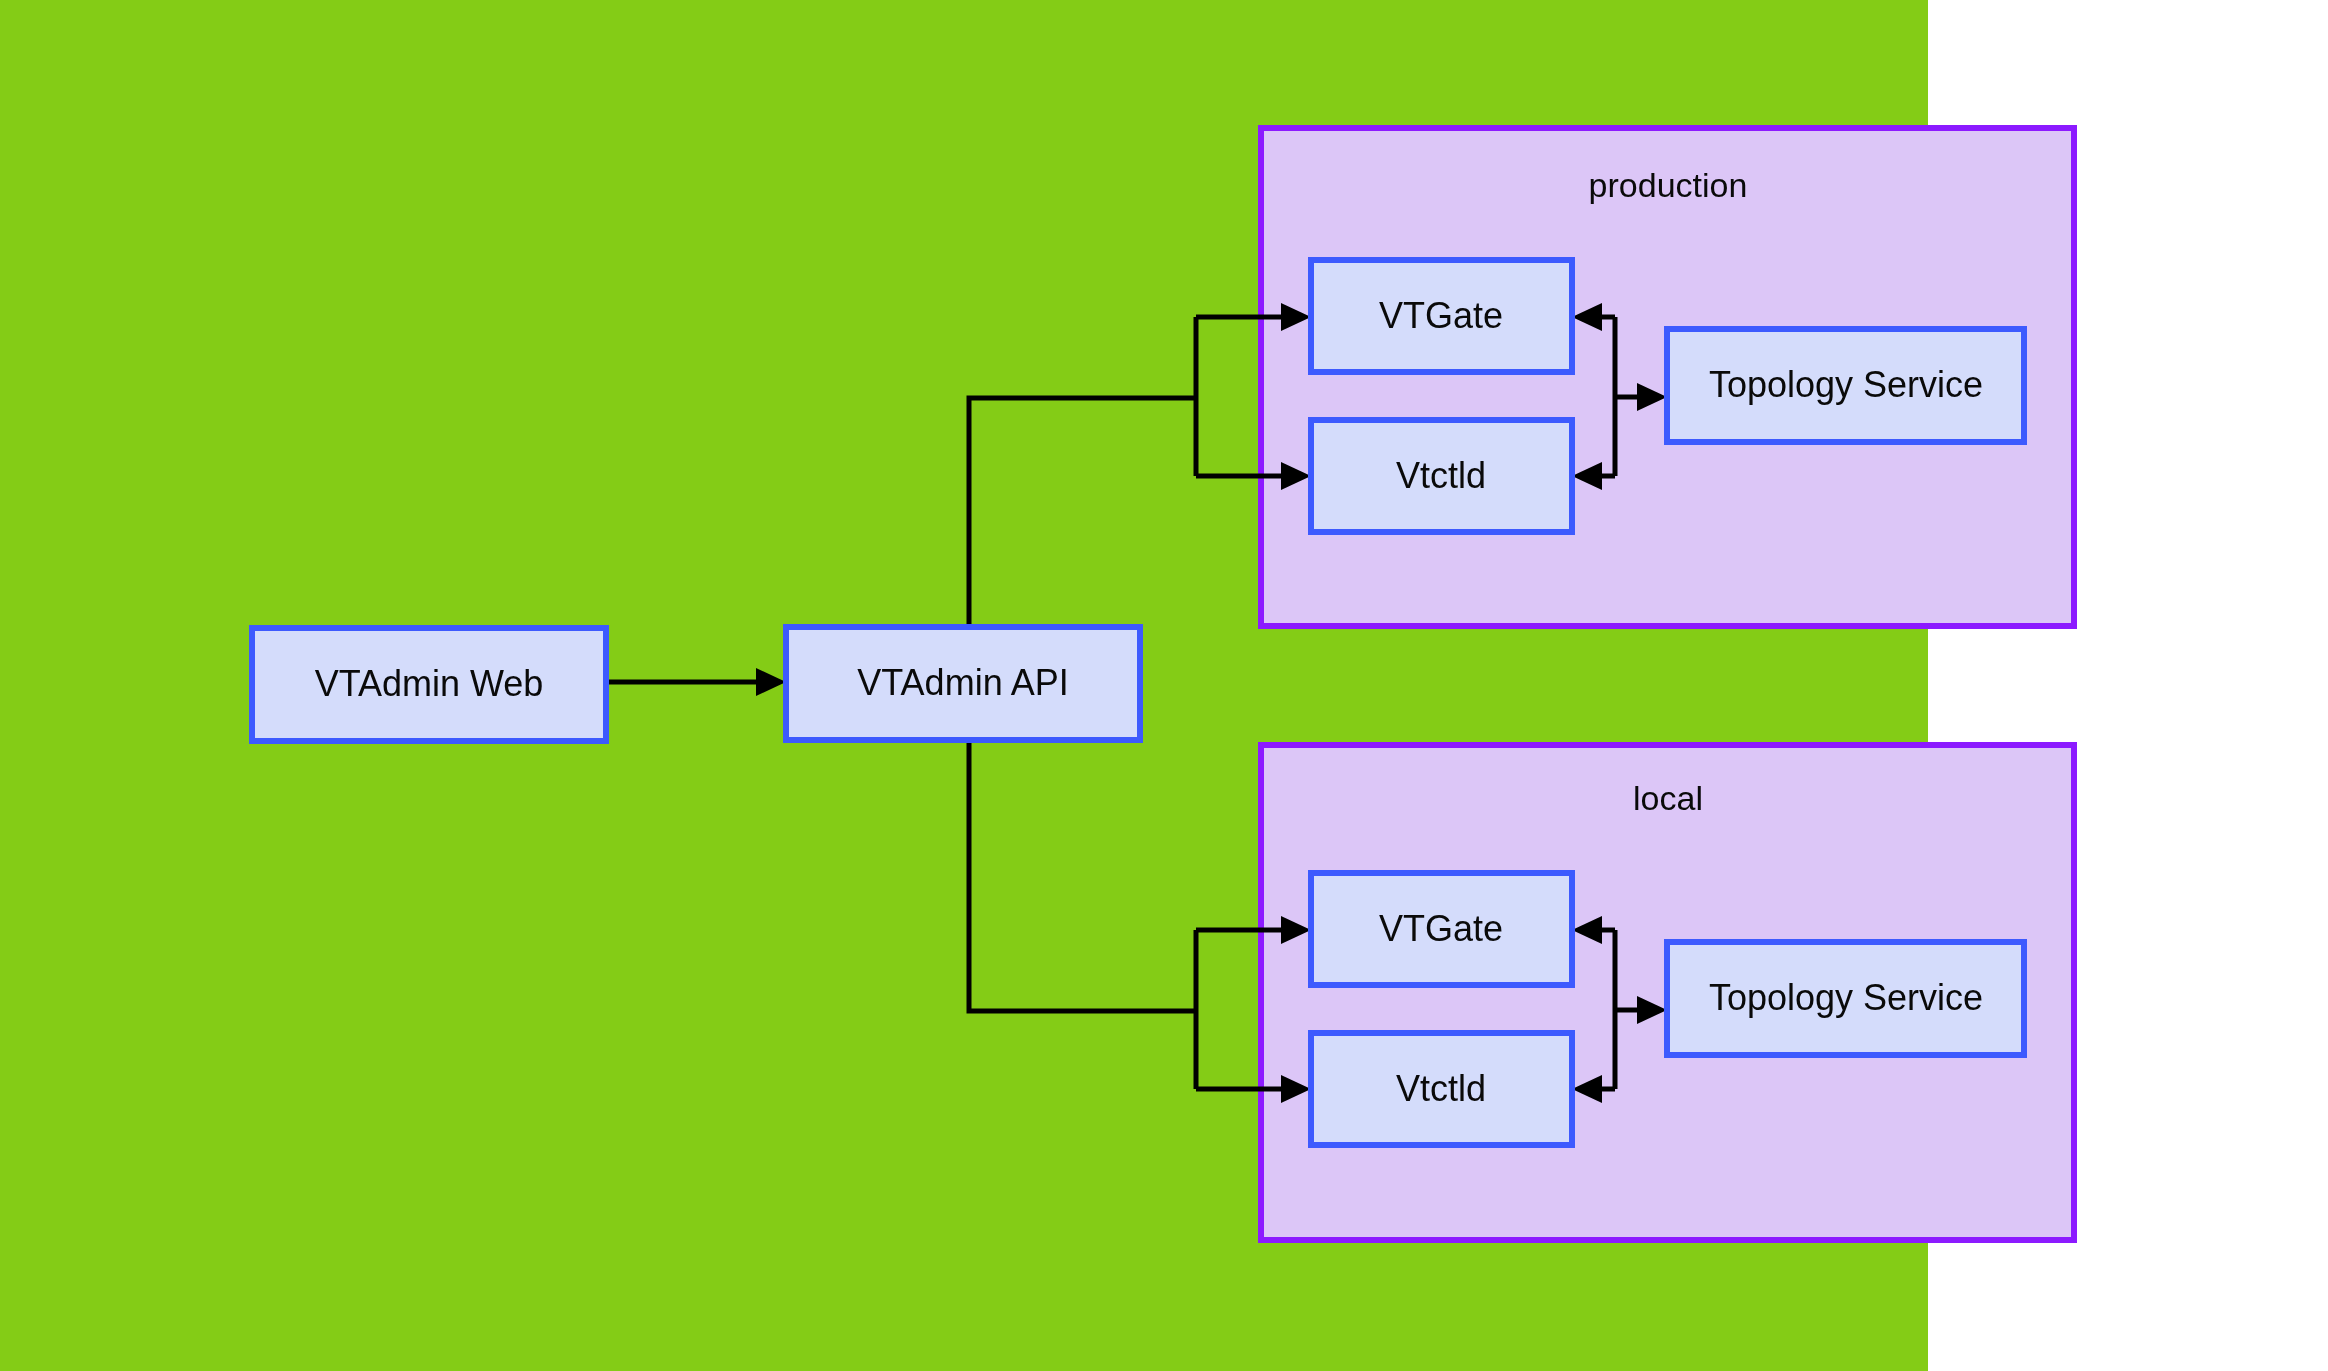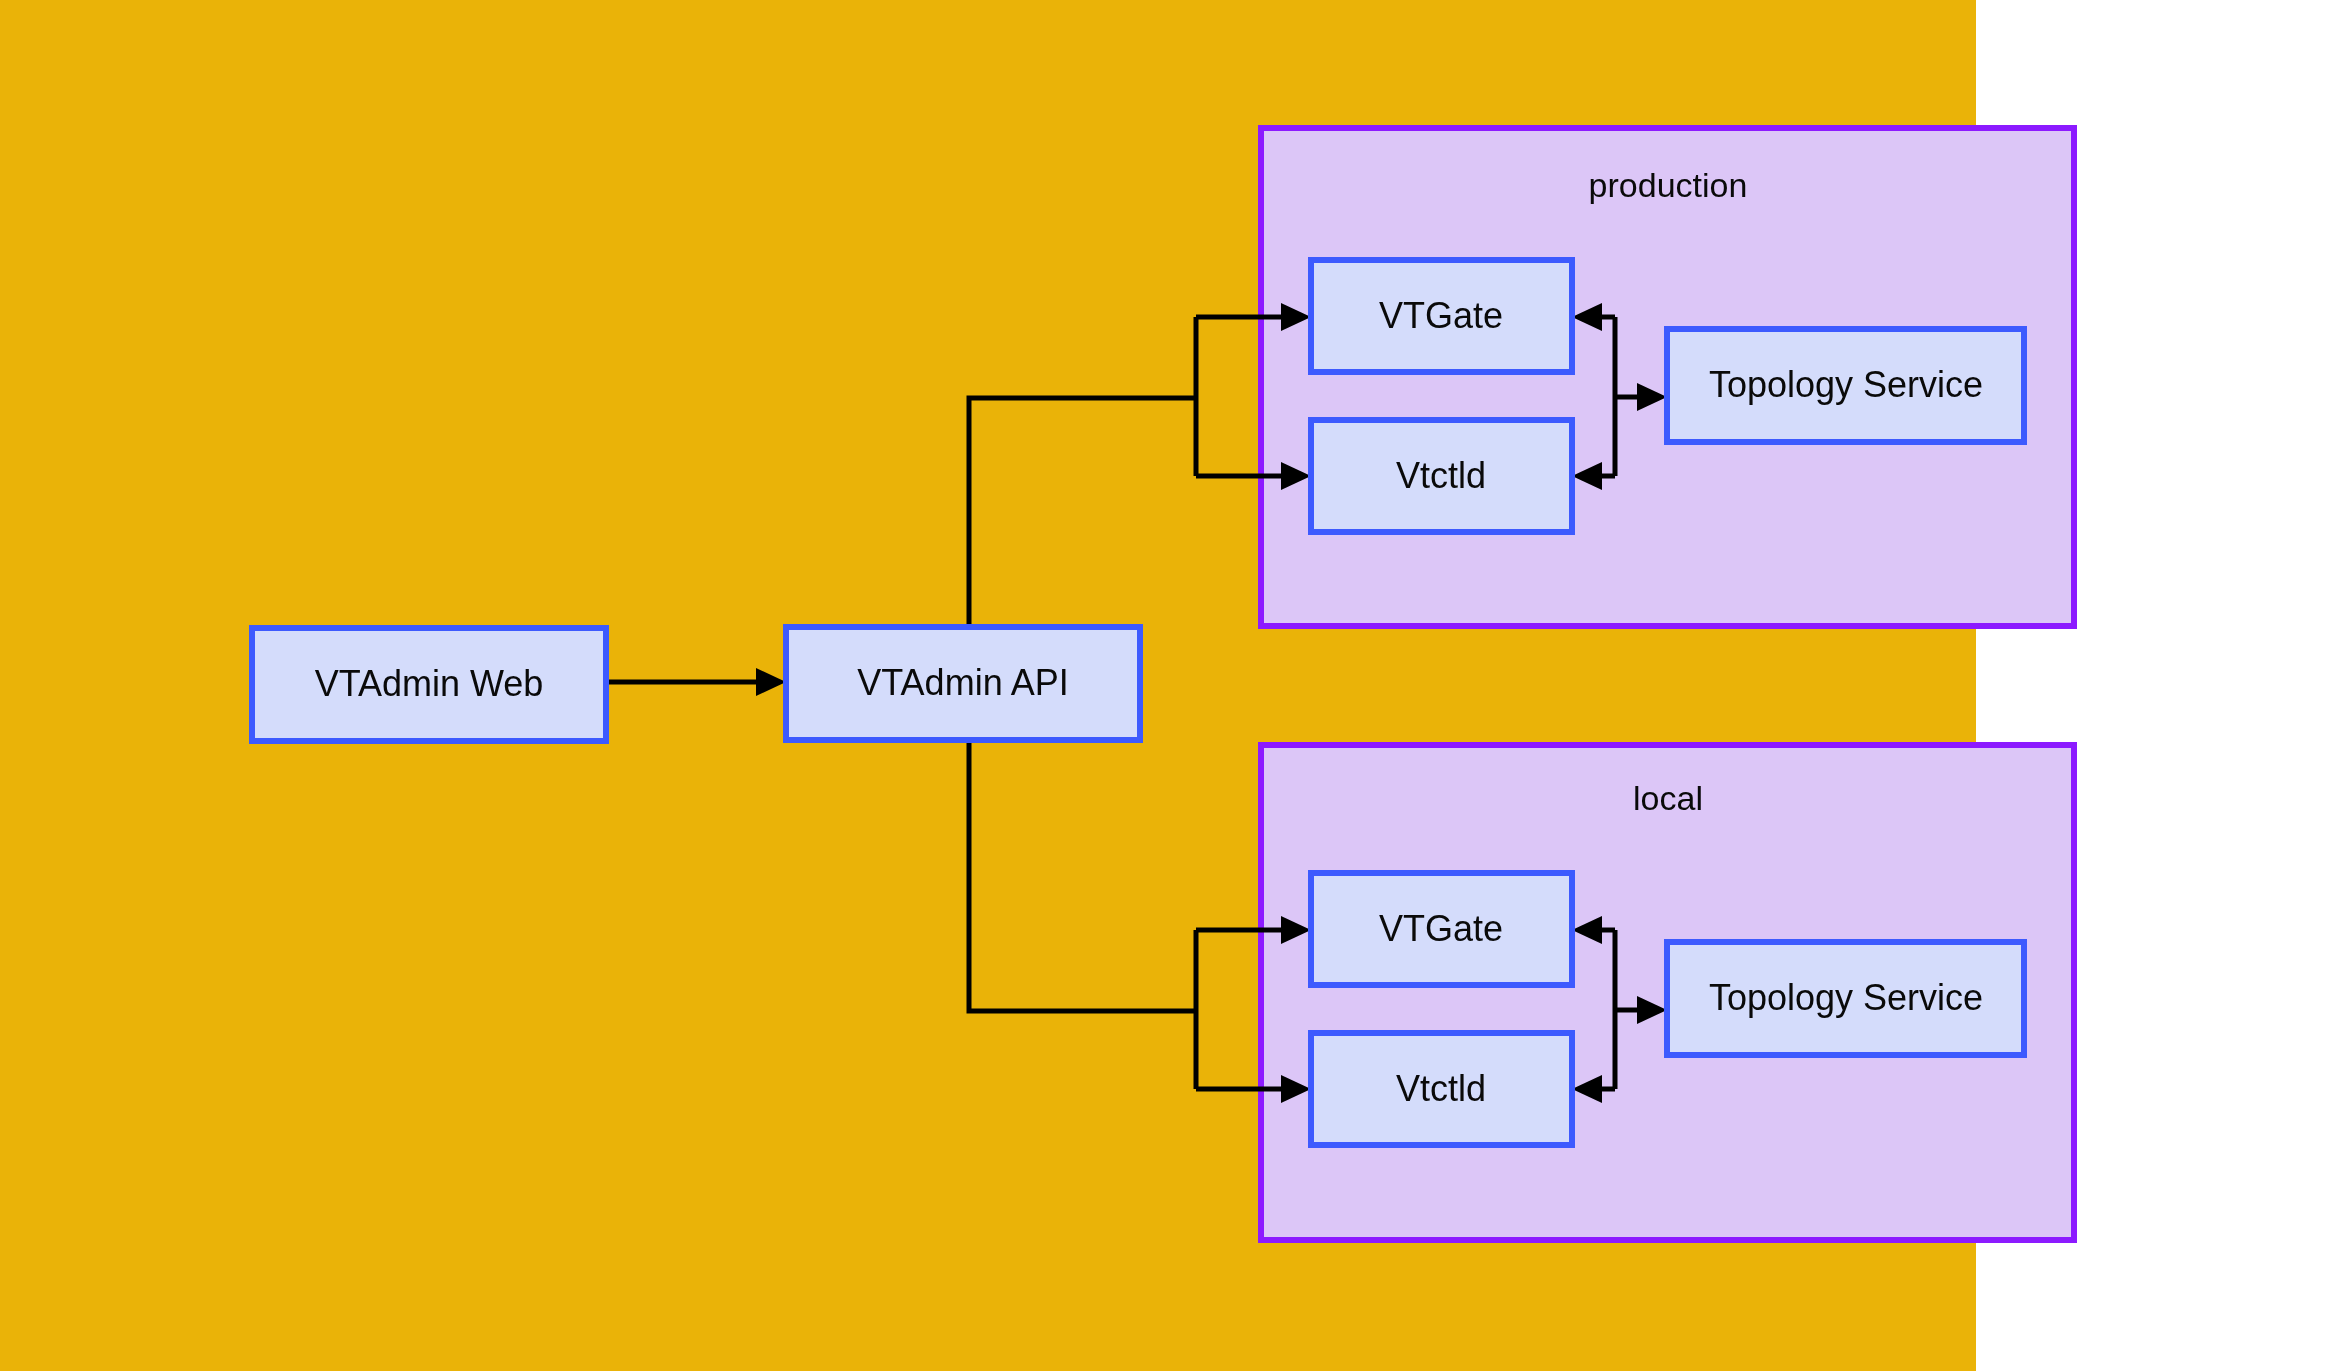--- a/index.html
+++ b/index.html
@@ -11,22 +11,21 @@
   body {
     width: 2328px;
     height: 1371px;
     overflow: hidden;
     font-family: "Liberation Sans", sans-serif;
   }
   #diagram-root {
     position: relative;
     width: 1928px;
     height: 1371px;
-    background: #eab308;
-    padding-left: 48px;
+    background: #84cc16;
   }
   svg#diagram-svg {
     position: absolute;
     top: 0;
     left: 0;
     width: 2328px;
     height: 1371px;
     display: block;
   }
   .cluster-rect {

